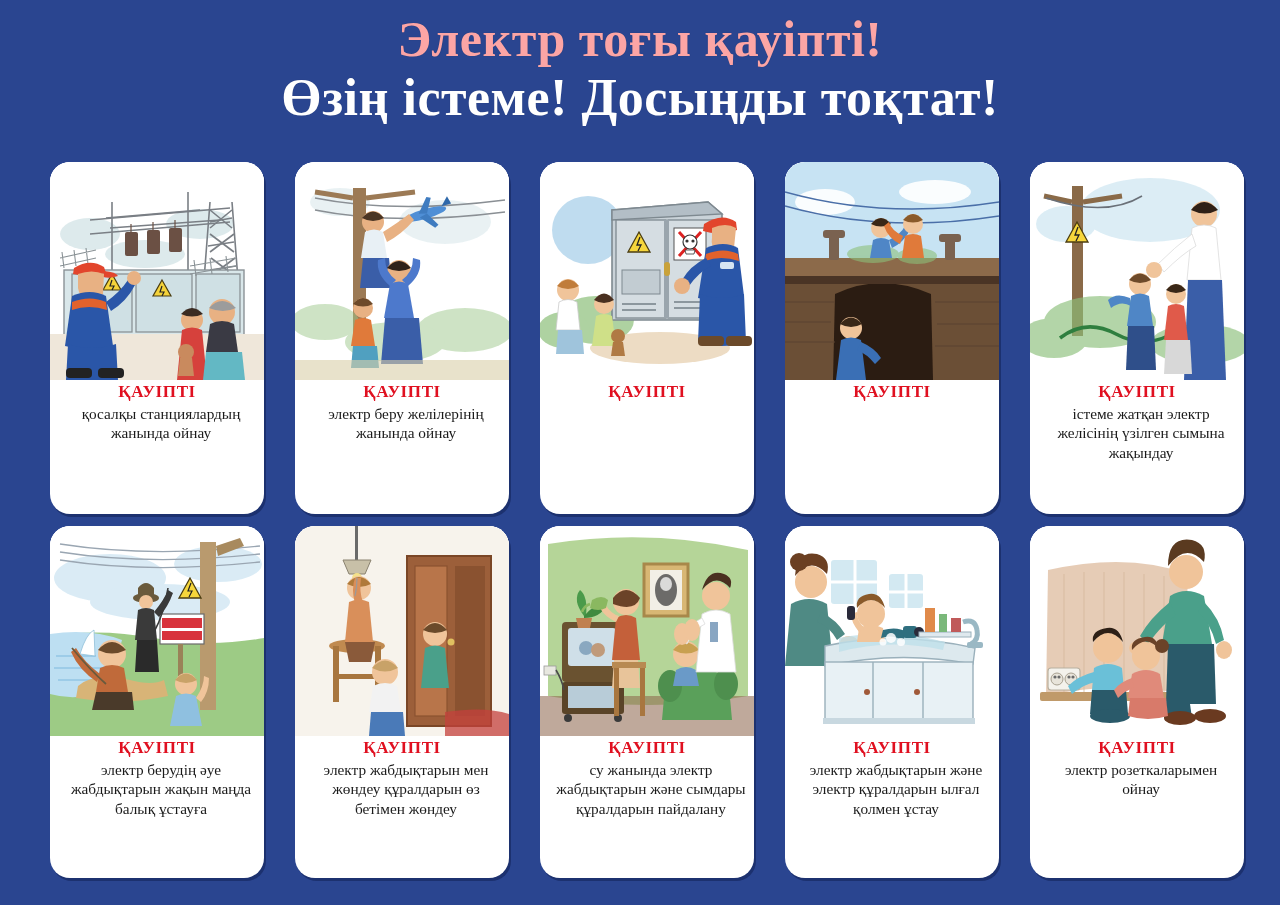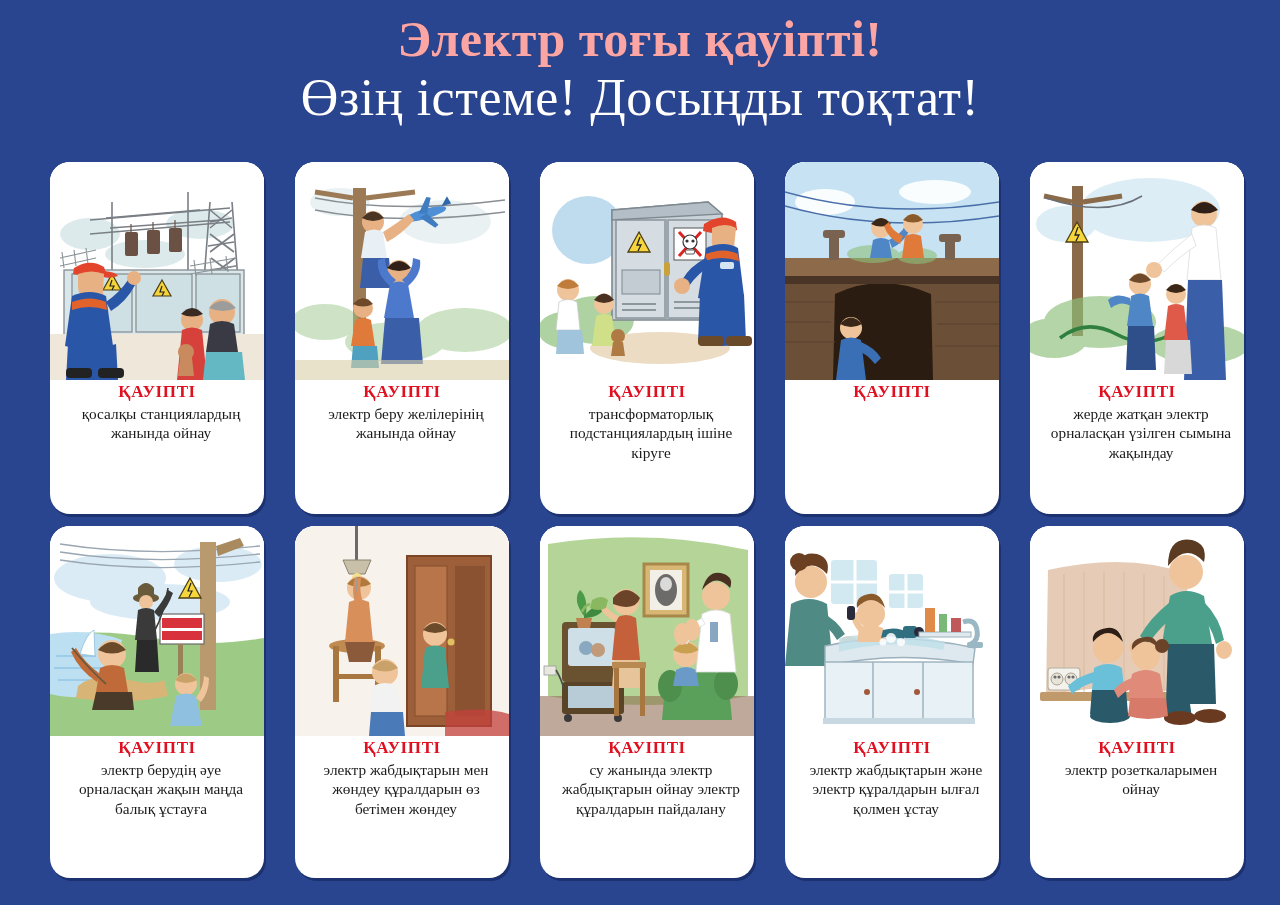--- a/index.html
+++ b/index.html
@@ -36,21 +36,21 @@
     font-size: 50px;
     font-weight: 700;
     color: #fca5a5;
     letter-spacing: 0.5px;
     text-shadow: 0 0 1px rgba(0,0,0,0.25);
   }
 
   .title-sub {
     font-family: "Liberation Serif", "DejaVu Serif", serif;
     font-size: 52px;
-    font-weight: 400;
+    font-weight: 700;
     color: #ffffff;
     letter-spacing: 0.5px;
     margin-top: 6px;
     text-shadow: 0 0 1px rgba(0,0,0,0.2);
   }
 
   
   .grid {
     position: absolute;
     left: 50px;
@@ -295,21 +295,20 @@
             <circle cx="64" cy="142" r="10" fill="#f0c49a"></circle>
             <path d="M54 138 q10 -13 20 0 q-10 6 -20 0z" fill="#4a3020"></path>
             <path d="M56 154 q8 -4 16 0 l4 30 h-24 z" fill="#cfe088"></path>
             <circle cx="78" cy="174" r="7" fill="#b07a44"></circle>
             <path d="M73 180 h10 l2 14 h-14 z" fill="#b07a44"></path>
           </g>
         </svg>
       </div>
       <div class="card-text">
         <div class="danger-word">ҚАУІПТІ</div>
-        <div class="danger-desc">трансформаторлық подстанциялардың ішіне кіруге</div>
       </div>
     </div>
 
     <div class="card">
       <div class="card-art">
         <svg viewBox="0 0 214 218" preserveAspectRatio="xMidYMid slice" aria-hidden="true">
           <rect width="214" height="218" fill="#ffffff"></rect>
           <path d="M0 0 H214 V96 H0 Z" fill="#b9dcf0" opacity="0.8"></path>
           <g fill="#ffffff" opacity="0.9">
               <ellipse cx="40" cy="40" rx="30" ry="13"></ellipse>
@@ -397,21 +396,21 @@
             <path d="M98 164 h26 l2 44 h-30 z" fill="#2f4f8a"></path>
             <circle cx="146" cy="132" r="10" fill="#f0c49a"></circle>
             <path d="M136 128 q10 -12 20 0 q-10 6 -20 0z" fill="#3a2717"></path>
             <path d="M138 144 q8 -4 16 0 l4 34 h-24 z" fill="#e05a4a"></path>
             <path d="M136 178 h24 l2 34 h-28 z" fill="#d8d8d8"></path>
           </g>
         </svg>
       </div>
       <div class="card-text">
         <div class="danger-word">ҚАУІПТІ</div>
-        <div class="danger-desc">жерде жатқан электр орналасқан үзілген сымына жақындау</div>
+        <div class="danger-desc">істеме жатқан электр желісінің үзілген сымына жақындау</div>
       </div>
     </div>
 
     <div class="card">
       <div class="card-art">
         <svg viewBox="0 0 214 210" preserveAspectRatio="xMidYMid slice" aria-hidden="true">
           <rect width="214" height="210" fill="#ffffff"></rect>
           <g opacity="0.55" fill="#bcdcee">
               <ellipse cx="60" cy="52" rx="56" ry="24"></ellipse>
               <ellipse cx="168" cy="38" rx="44" ry="18"></ellipse>
@@ -457,21 +456,21 @@
           <g>
             <circle cx="136" cy="158" r="11" fill="#f0c49a"></circle>
             <path d="M125 154 q11 -13 22 0 q-11 6 -22 0z" fill="#c8a268"></path>
             <path d="M126 170 q10 -5 20 0 l6 30 h-32z" fill="#8fc0e0"></path>
             <path d="M146 172 q8 -12 8 -22 l5 2 q0 14 -8 24z" fill="#f0c49a"></path>
           </g>
         </svg>
       </div>
       <div class="card-text">
         <div class="danger-word">ҚАУІПТІ</div>
-        <div class="danger-desc">электр берудің әуе орналасқан жақын маңда балық ұстауға</div>
+        <div class="danger-desc">электр берудің әуе жабдықтарын жақын маңда балық ұстауға</div>
       </div>
     </div>
 
     <div class="card">
       <div class="card-art">
         <svg viewBox="0 0 214 210" preserveAspectRatio="xMidYMid slice" aria-hidden="true">
           <rect width="214" height="210" fill="#ffffff"></rect>
           <rect x="0" y="0" width="214" height="210" fill="#f7f3ec"></rect>
           <g>
             <rect x="60" y="0" width="3" height="34" fill="#6a6a6a"></rect>
@@ -581,21 +580,21 @@
             <path d="M162 88 q14 -8 28 0 l6 58 h-40z" fill="#ffffff" stroke="#dcdcdc" stroke-width="0.8"></path>
             <path d="M162 92 q-16 8 -22 22 l7 4 q8 -16 18 -20z" fill="#ffffff" stroke="#dcdcdc" stroke-width="0.8"></path>
             <ellipse cx="142" cy="108" rx="8" ry="11" fill="#f0c49a"></ellipse>
             <ellipse cx="152" cy="104" rx="8" ry="11" fill="#f0c49a"></ellipse>
             <rect x="170" y="96" width="8" height="20" fill="#3a6a9a" opacity="0.6"></rect>
           </g>
         </svg>
       </div>
       <div class="card-text">
         <div class="danger-word">ҚАУІПТІ</div>
-        <div class="danger-desc">су жанында электр жабдықтарын ойнау электр құралдарын пайдалану</div>
+        <div class="danger-desc">су жанында электр жабдықтарын және сымдары құралдарын пайдалану</div>
       </div>
     </div>
 
     <div class="card">
       <div class="card-art">
         <svg viewBox="0 0 214 210" preserveAspectRatio="xMidYMid slice" aria-hidden="true">
           <rect width="214" height="210" fill="#ffffff"></rect>
           <g opacity="0.45" fill="#9ed0e4">
             <rect x="46" y="34" width="46" height="44" rx="3"></rect>
             <rect x="104" y="48" width="34" height="34" rx="3"></rect>

